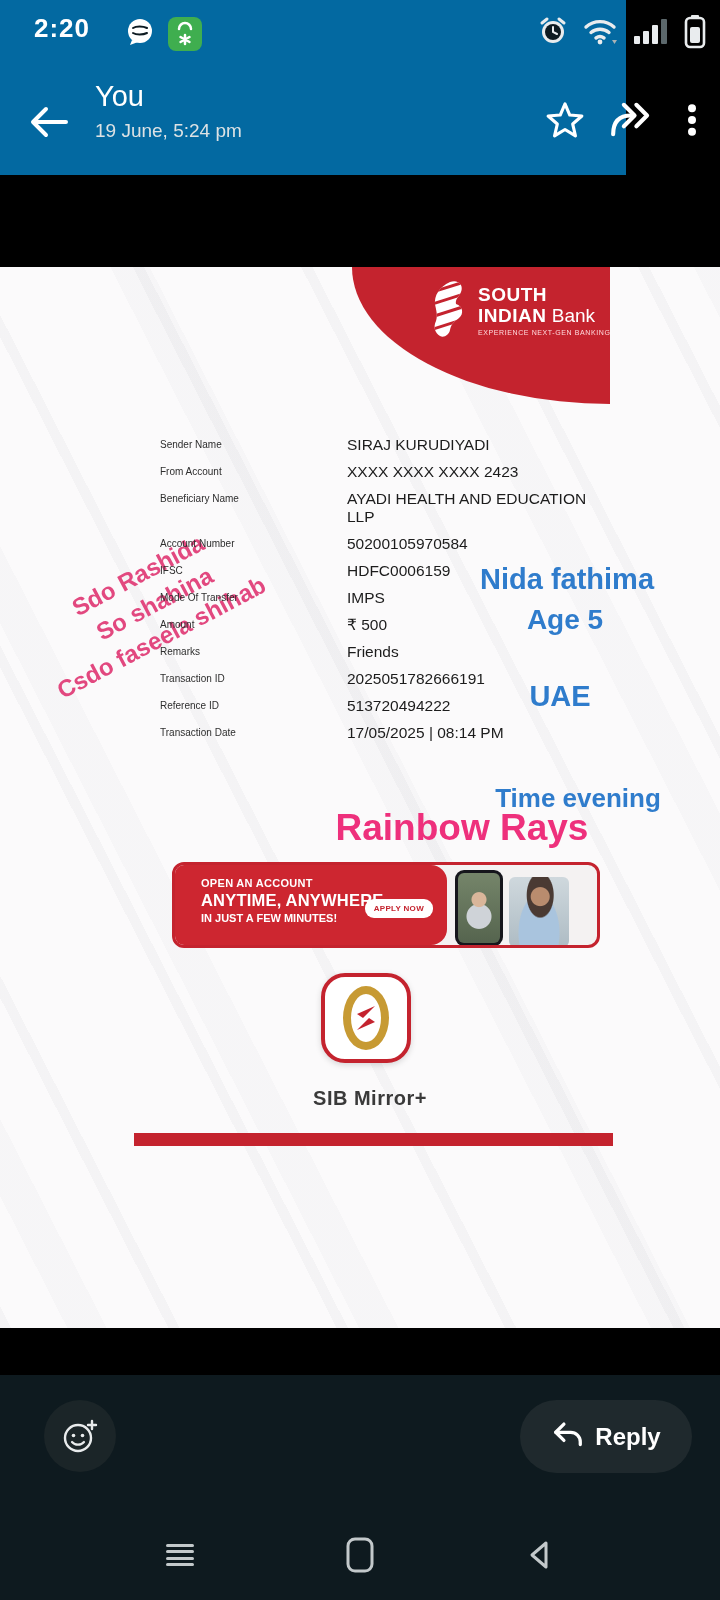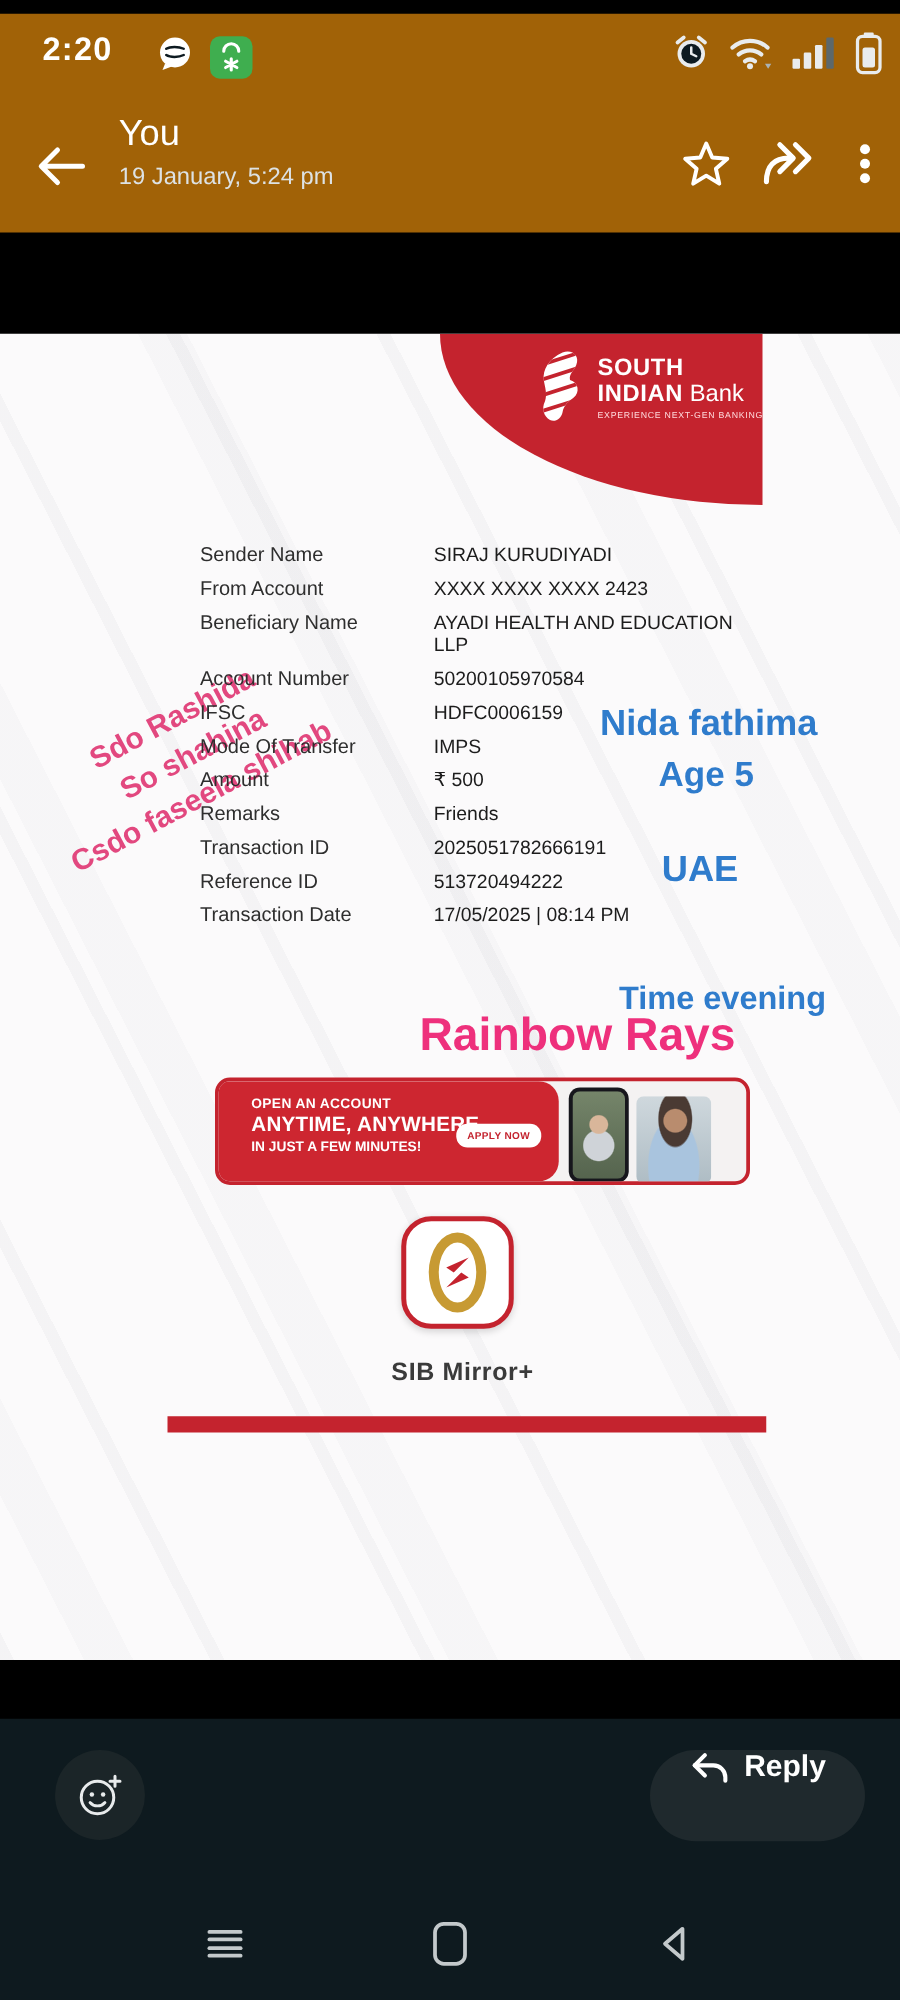--- a/index.html
+++ b/index.html
@@ -3,21 +3,21 @@
 <meta charset="utf-8">
 <style>
   * { margin:0; padding:0; box-sizing:border-box; }
   html,body { background:#000; }
   .screen {
     position:relative; width:720px; height:1600px; background:#000;
     font-family:"Liberation Sans","DejaVu Sans",sans-serif; overflow:hidden;
     margin:0 auto;
   }
   
-  .top-chrome { position:absolute; top:11px; left:0; width:720px; height:175px; background:#a16207; }
+  .top-chrome { position:absolute; top:0; left:0; width:626px; height:175px; background:#0369a1; }
   .statusbar { position:absolute; top:0; left:0; width:720px; height:60px; }
   .sb-time { position:absolute; left:34px; top:13px; color:#fff; font-size:26px; font-weight:bold; letter-spacing:1px; }
   .sb-left-icons { position:absolute; left:122px; top:14px; display:flex; gap:10px; align-items:center; }
   .sb-right-icons { position:absolute; right:14px; top:13px; display:flex; gap:12px; align-items:center; }
   .appicon-green { width:34px; height:34px; border-radius:8px; background:#3fae4f; position:relative; }
   .appbar { position:absolute; top:60px; left:0; width:720px; height:115px; }
   .back-btn { position:absolute; left:22px; top:36px; width:52px; height:52px; }
   .title-block { position:absolute; left:95px; top:20px; }
   .title-main { color:#fff; font-size:29px; font-weight:400; }
   .title-sub { color:#dde2e4; font-size:19px; margin-top:7px; }
@@ -48,21 +48,21 @@
     color:#e2487f; font-weight:bold; font-size:24px; line-height:33px; white-space:nowrap;
   }
   .pink-rotated .l1 { margin-left:52px; }
   .pink-rotated .l2 { margin-left:62px; }
   .pink-rotated .l3 { margin-left:0; }
   .receipt-title { position:absolute; left:0; top:125px; width:720px; text-align:center;
     color:#141414; font-weight:bold; font-size:19px; }
   .receipt-title-inner { display:inline-block; transform:translateX(-5px); }
   .rtable { position:absolute; left:160px; top:169px; width:430px; }
   .rrow { display:flex; margin-bottom:9px; }
-  .rlabel { width:187px; font-size:16px; line-height:18px; color:#2e2e2e; }
+  .rlabel { width:187px; font-size:10px; line-height:18px; color:#2e2e2e; }
   .rvalue { width:240px; font-size:15.5px; line-height:18px; color:#1c1c1c; }
   .blue-note { position:absolute; color:#2f7ccc; font-weight:bold; white-space:nowrap; transform:translateX(-50%); }
   .pink-big { position:absolute; color:#ee307c; font-weight:bold; white-space:nowrap; transform:translateX(-50%); }
   
   .banner {
     position:absolute; left:172px; top:595px; width:428px; height:86px;
     border:3px solid #c4232e; border-radius:12px; background:#f4f2f2; overflow:hidden;
   }
   .banner-red {
     position:absolute; left:0; top:0; width:272px; height:100%;
@@ -104,21 +104,21 @@
   .gold-ring { width:46px; height:64px; border:8px solid #c79a33; border-radius:50%;
     display:flex; align-items:center; justify-content:center; }
   .sib-label { position:absolute; left:0; top:820px; width:740px; text-align:center;
     color:#3a3a3a; font-weight:bold; font-size:20px; letter-spacing:0.5px; }
   .red-bar { position:absolute; left:134px; top:866px; width:479px; height:13px; background:#c4232e; }
   
   .bottom-chrome { position:absolute; top:1375px; left:0; width:720px; height:225px; background:#0e1a1f; }
   .emoji-btn { position:absolute; left:44px; top:25px; width:72px; height:72px; border-radius:50%;
     background:#1b2528; display:flex; align-items:center; justify-content:center; }
   .reply-btn { position:absolute; left:520px; top:25px; width:172px; height:73px; border-radius:37px;
-    background:#1f292d; display:flex; align-items:flex-start; justify-content:center; gap:10px; }
+    background:#1f292d; display:flex; align-items:center; justify-content:center; gap:10px; }
   .reply-label { color:#fff; font-size:24px; font-weight:bold; }
   .navbar { position:absolute; left:0; top:150px; width:720px; height:60px; }
   .nav-item { position:absolute; top:0; width:80px; height:60px; display:flex; align-items:center; justify-content:center; }
   .nav-menu { left:140px; } .nav-home { left:320px; } .nav-back { left:500px; }
   .hamburger div { width:28px; height:3px; background:#c3c9cb; margin:3.5px 0; border-radius:2px; }
 </style>
 </head>
 <body>
 
 <div class="screen">
@@ -177,21 +177,21 @@
       </div>
     </div>
     <div class="appbar">
       <div class="back-btn">
         <svg width="52" height="52" viewBox="0 0 52 52">
             <path d="M44 26H12M24 13 11 26l13 13" stroke="#fff" stroke-width="4" fill="none" stroke-linecap="round" stroke-linejoin="round"></path>
           </svg>
       </div>
       <div class="title-block">
         <div class="title-main">You</div>
-        <div class="title-sub">19 January, 5:24 pm</div>
+        <div class="title-sub">19 June, 5:24 pm</div>
       </div>
       <div class="appbar-actions">
         <div class="icon-btn">
           <svg width="44" height="44" viewBox="0 0 24 24">
               <path d="M12 3.2l2.6 6.1 6.6.5-5 4.4 1.5 6.5L12 17.2 6.3 20.7l1.5-6.5-5-4.4 6.6-.5z" fill="none" stroke="#fff" stroke-width="1.7" stroke-linejoin="round"></path>
             </svg>
         </div>
         <div class="icon-btn">
           <svg width="50" height="44" viewBox="0 0 28 24">
               <path d="M4 20c0-7 3.5-10.5 10-10.5" stroke="#fff" stroke-width="2.3" fill="none" stroke-linecap="round"></path>

